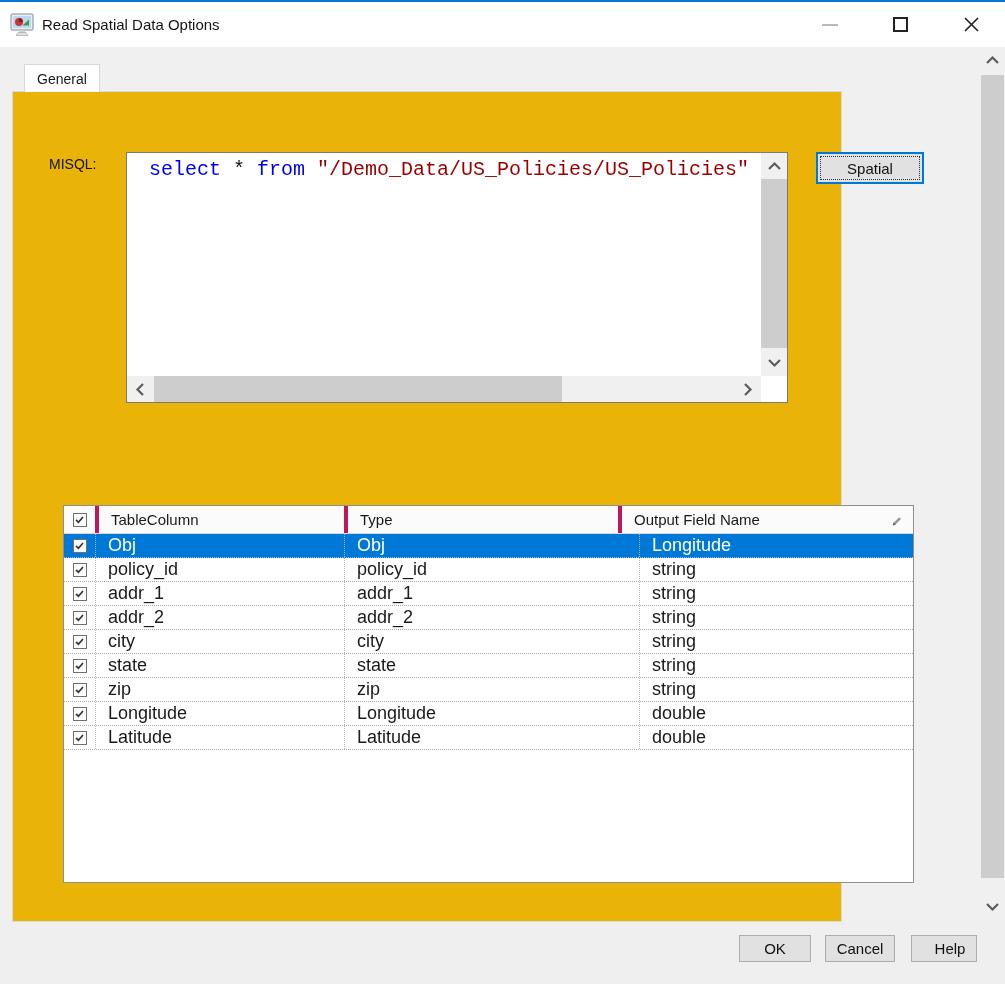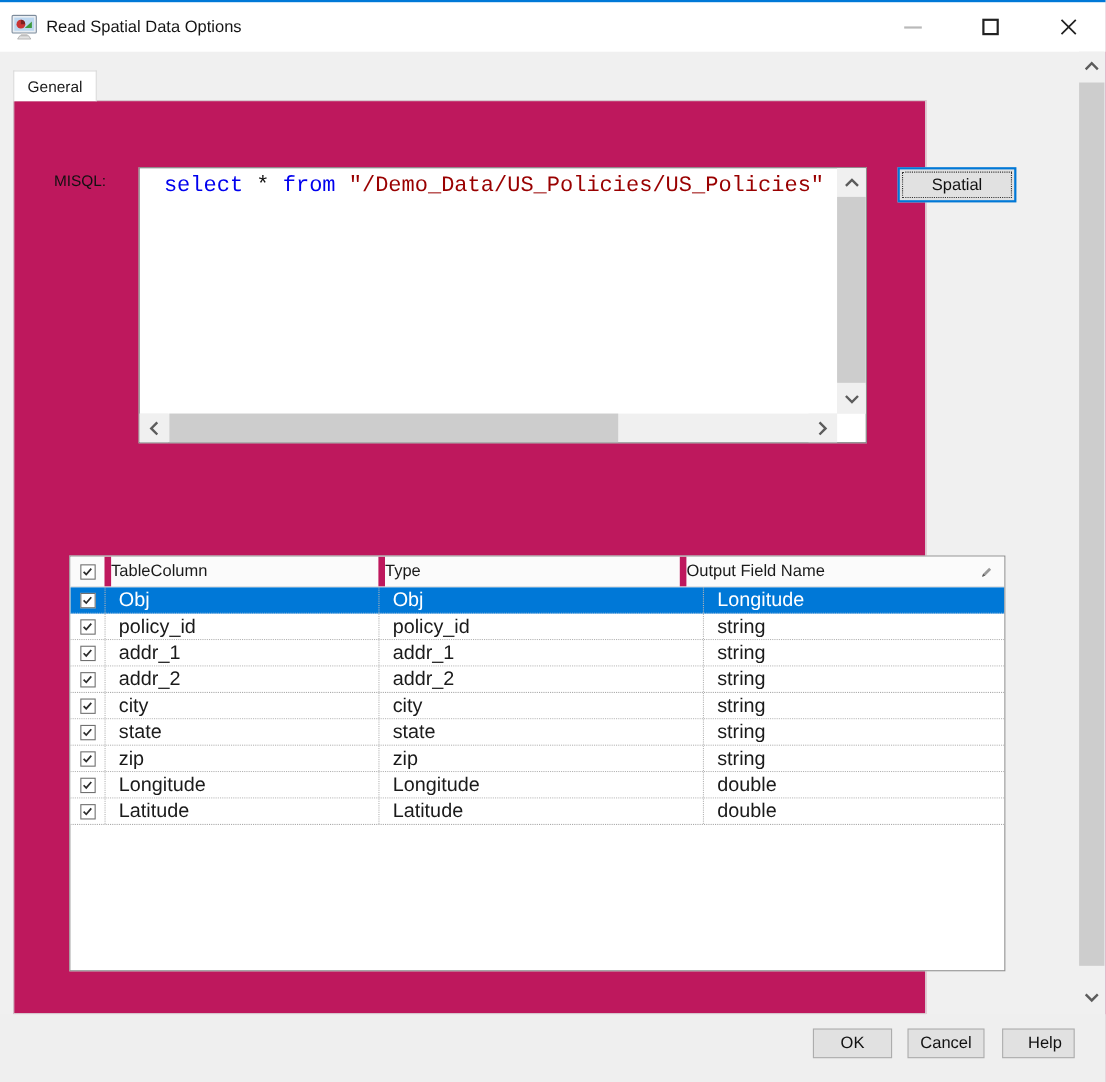--- a/index.html
+++ b/index.html
@@ -10,24 +10,24 @@
   
   .titlebar { position:absolute; left:0; top:0; width:1005px; height:47px; background:#ffffff; border-top:2px solid var(--accent); }
   .app-icon { position:absolute; left:10px; top:11px; }
   .title-text { position:absolute; left:42px; top:14px; font-size:15px; color:#151515; }
   .winbtn { position:absolute; top:0; width:46px; height:45px; display:flex; align-items:center; justify-content:center; }
   .btn-min { left:807px; } .btn-max { left:877px; } .btn-close { left:948px; }
   .min-glyph { width:16px; height:0; border-top:2px solid #b9b9b9; }
   .max-glyph { width:15px; height:15px; border:2px solid #222; background:#fff; }
 
   
-  .tab { position:absolute; left:12px; top:64px; width:76px; height:28px; background:#ffffff;
+  .tab { position:absolute; left:24px; top:64px; width:76px; height:28px; background:#ffffff;
          border:1px solid #d9d9d9; border-bottom:none; z-index:3;
          display:flex; align-items:center; justify-content:center; font-size:14px; color:#1a1a1a; }
-  .panel { position:absolute; left:12px; top:91px; width:830px; height:831px; background:#be185d; border:1px solid #d9d9d9; z-index:2; }
+  .panel { position:absolute; left:12px; top:91px; width:830px; height:831px; background:#eab308; border:1px solid #d9d9d9; z-index:2; }
 
   
   .misql-label { position:absolute; left:36px; top:64px; font-size:14px; color:#111; }
   .sqlbox { position:absolute; left:113px; top:60px; width:662px; height:251px; background:#ffffff; border:1px solid #7a7a7a; }
   .sql-text { position:absolute; left:0; top:0; right:26px; bottom:26px; padding:5px 0 0 22px; overflow:hidden;
               font-family:"Liberation Mono", monospace; font-size:20px; white-space:pre; color:#111; }
   .kw { color:var(--kw); } .str { color:var(--str); }
 
   
   .sb-track { background:#f0f0f0; }
@@ -43,21 +43,21 @@
   .sql-hsb .sb-thumb { position:absolute; top:0; height:26px; left:27px; width:408px; }
 
   .verify-btn { position:absolute; left:803px; top:60px; width:108px; height:32px; background:#e1e1e1;
                 border:2px solid var(--accent); font-size:15px; color:#111; font-family:"Liberation Sans",sans-serif;
                 position:absolute; cursor:default; }
   .verify-btn .focus-ring { position:absolute; left:2px; top:2px; right:2px; bottom:2px; border:1px dotted #333; pointer-events:none; }
 
   
   .grid { position:absolute; left:50px; top:413px; width:851px; height:378px; background:#ffffff; border:1px solid #8f8f8f; overflow:hidden; }
   .thead { display:flex; height:28px; background:#fbfbfb; border-bottom:1px solid #d9d9d9; font-size:15px; color:#1a1a1a; }
-  .thead .hc { display:flex; align-items:center; border-left:6px solid #be185d; position:relative; }
+  .thead .hc { display:flex; align-items:center; padding-left:12px; border-left:4px solid #be185d; position:relative; }
   .thead .hc:first-child { border-left:none; }
   .hc.c0 { width:31px; padding-left:0; justify-content:center; }
   .hc.c1 { width:249px; } .hc.c2 { width:295px; } .hc.c3 { flex:1; }
   .edit-ico { position:absolute; right:10px; top:7px; }
 
   .trow { display:flex; height:24px; font-size:18px; color:#1a1a1a; border-bottom:1px dotted #a9a9a9; background:#fff; }
   .trow.selected { background:var(--sel); color:#ffffff; border-bottom-color:#8fb8dd; }
   .trow .cell { display:flex; align-items:center; padding-left:12px; border-left:1px dotted #b5b5b5; overflow:hidden; }
   .trow .cell:first-child { border-left:none; }
   .cell.c0 { width:31px; padding-left:0; justify-content:center; }

